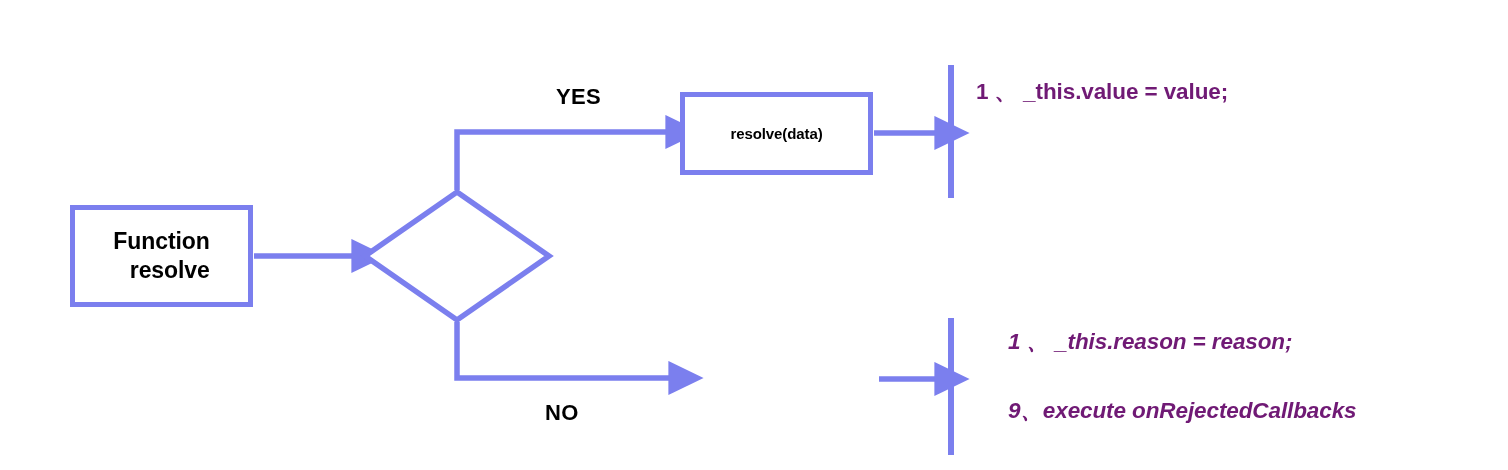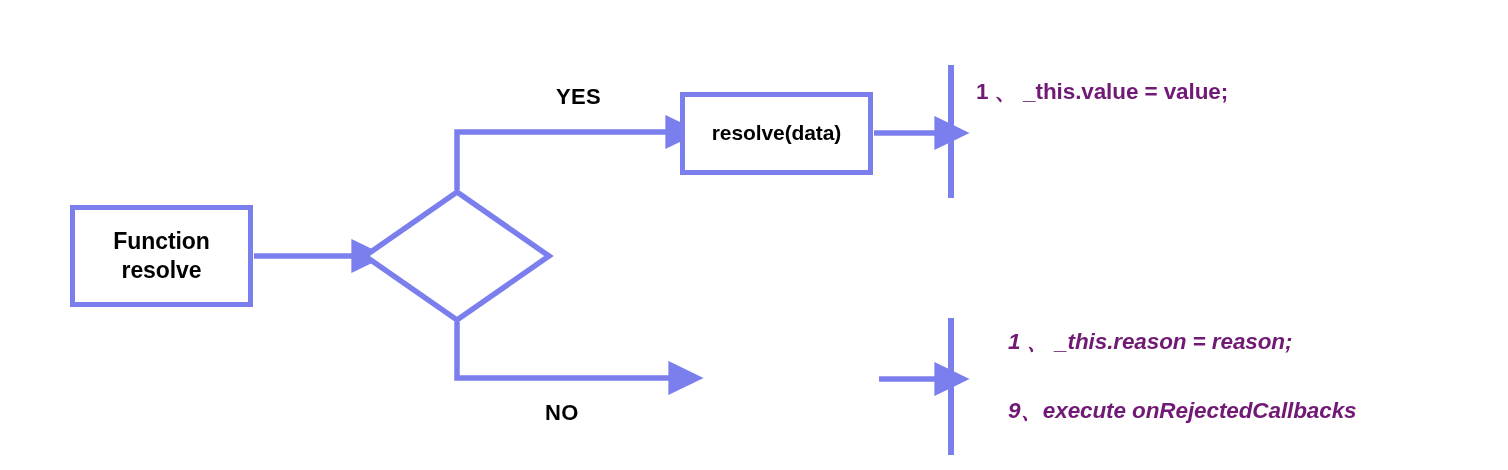--- a/index.html
+++ b/index.html
@@ -40,29 +40,30 @@
     font-weight: bold;
     line-height: 1.28;
     letter-spacing: -0.1px;
   }
   #node-function-executor {
     left: 70px;
     top: 205px;
     width: 183px;
     height: 102px;
     font-size: 23px;
+    text-align: right;
   }
   #node-function-executor .label-line { display: block; }
 
   #node-resolve {
     left: 680px;
     top: 92px;
     width: 193px;
     height: 83px;
-    font-size: 21px;
+    font-size: 15px;
   }
   #node-reject {
     left: 683px;
     top: 337px;
     width: 195px;
     height: 81px;
     font-size: 23px;
   }
 
   

